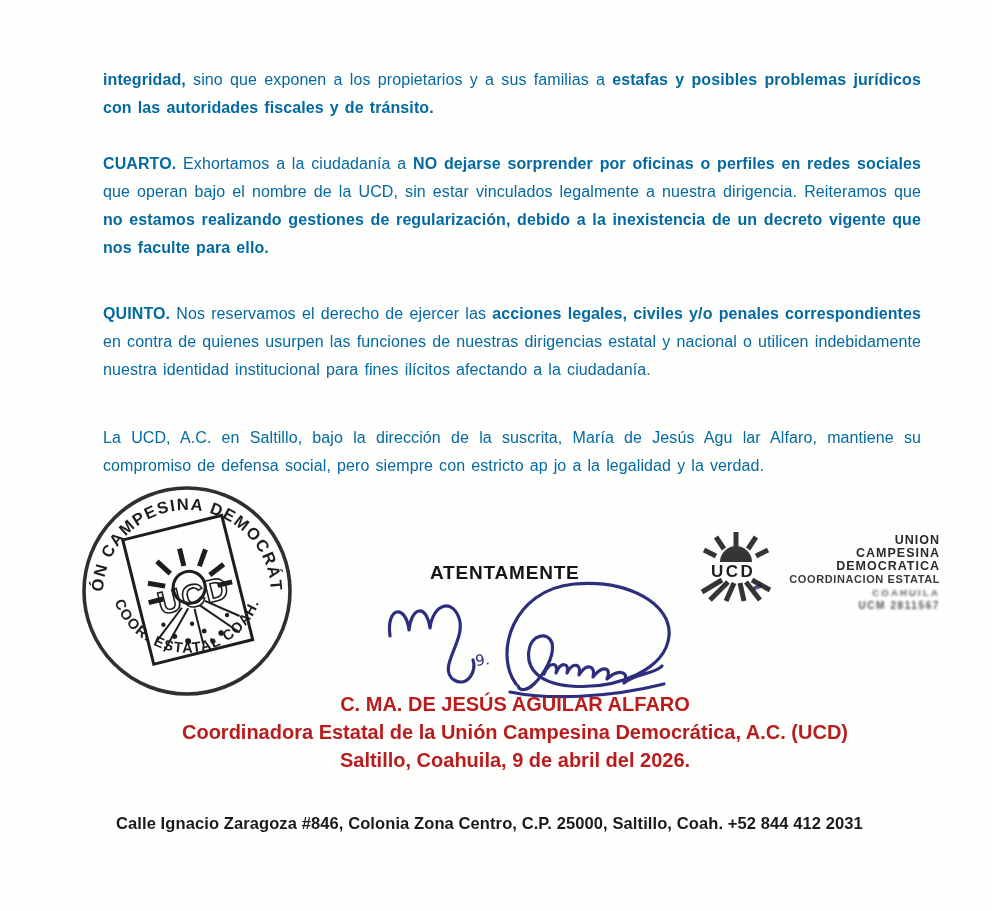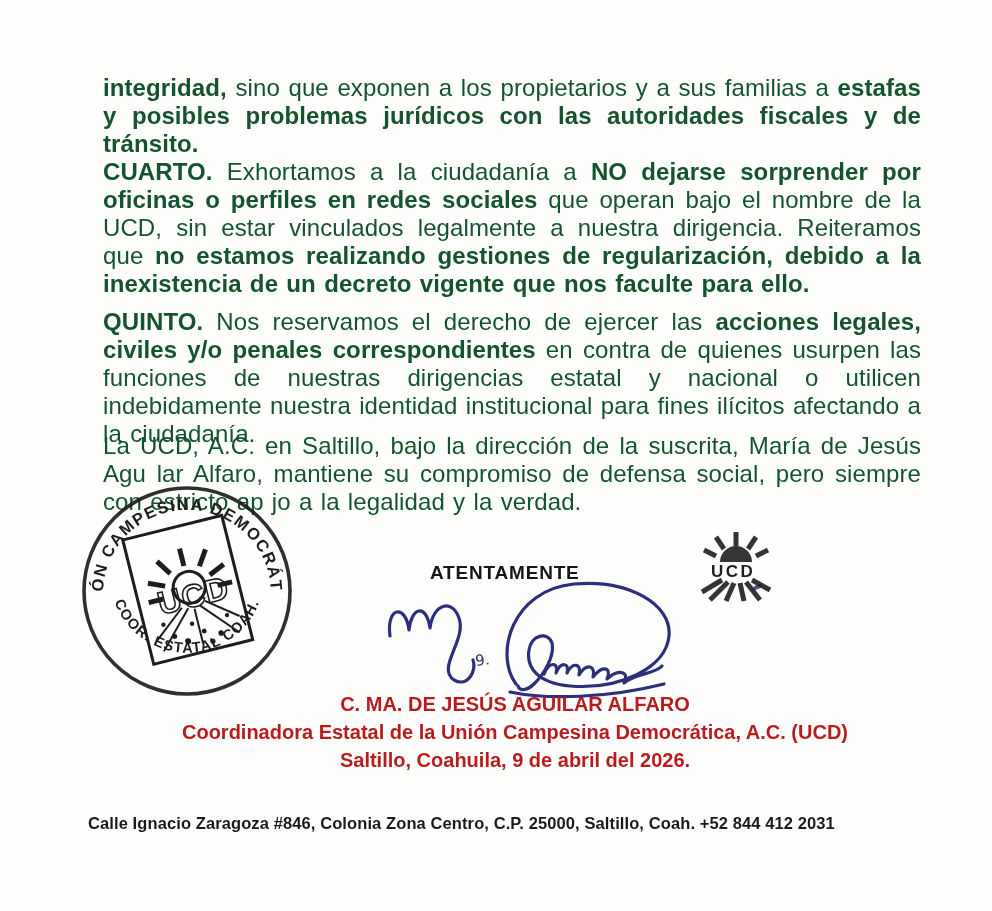--- a/index.html
+++ b/index.html
@@ -3,35 +3,35 @@
 <meta charset="utf-8">
 <style>
   html,body{margin:0;padding:0;background:#ffffff;}
   .page{
     position:relative;width:992px;height:911px;background:#fefefdF;
     background:#fefefd;overflow:hidden;
     font-family:"Liberation Sans",sans-serif;color:#191919;
   }
   .para{
     position:absolute;left:103px;width:818px;
-    font-size:24px;line-height:28px;text-align:justify;
-    letter-spacing:.1px;word-spacing:1.5px;color:#14532d;
+    font-size:16px;line-height:28px;text-align:justify;
+    letter-spacing:.1px;word-spacing:1.5px;color:#0369a1;
   }
   .b{font-weight:bold;}
   .atentamente{
     position:absolute;top:562px;left:430px;
     font-size:19px;font-weight:bold;letter-spacing:.8px;color:#151515;
   }
   .sig-block{
     position:absolute;top:690px;left:120px;width:790px;text-align:center;
     font-weight:bold;color:#b91c1c;
   }
   .sig-block .line{font-size:20px;line-height:28px;white-space:nowrap;}
   .footer{
-    position:absolute;top:814px;left:88px;width:860px;
+    position:absolute;top:814px;left:116px;width:860px;
     font-size:16.5px;font-weight:bold;letter-spacing:.1px;color:#1a1a1a;
     white-space:nowrap;
   }
   .stamp{position:absolute;left:72px;top:482px;width:234px;height:218px;}
   .signature{position:absolute;left:378px;top:572px;width:300px;height:132px;}
   .logo{position:absolute;left:698px;top:528px;width:242px;height:84px;display:flex;}
   .logo-icon{width:76px;height:74px;flex:none;}
   .logo-text{
     flex:1;text-align:right;font-weight:bold;color:#2a2a2a;
     padding-top:6px;line-height:13px;
@@ -126,20 +126,28 @@
       <text x="13" y="49" font-family="Liberation Sans, sans-serif" font-size="17" font-weight="bold" fill="#1f1f1f" letter-spacing="2.5">UCD</text>
       <g stroke="#1f1f1f" stroke-width="5" stroke-linecap="butt" opacity=".9">
         <line x1="30" y1="54" x2="12" y2="72"></line>
         <line x1="36" y1="55" x2="28" y2="73"></line>
         <line x1="42" y1="55" x2="46" y2="73"></line>
         <line x1="48" y1="54" x2="62" y2="72"></line>
         <line x1="24" y1="52" x2="4" y2="64"></line>
         <line x1="54" y1="52" x2="72" y2="62"></line>
       </g>
     </svg>
+    <div class="logo-text">
+      <div class="l1">UNION</div>
+      <div class="l1">CAMPESINA</div>
+      <div class="l1">DEMOCRATICA</div>
+      <div class="l2">COORDINACION ESTATAL</div>
+      <div class="l3">COAHUILA</div>
+      <div class="l4">UCM 2811567</div>
+    </div>
   </div>
 
   <div class="sig-block">
     <div class="line">C. MA. DE JESÚS AGUILAR ALFARO</div>
     <div class="line">Coordinadora Estatal de la Unión Campesina Democrática, A.C. (UCD)</div>
     <div class="line">Saltillo, Coahuila, 9 de abril del 2026.</div>
   </div>
 
   <div class="footer">Calle Ignacio Zaragoza #846, Colonia Zona Centro, C.P. 25000, Saltillo, Coah. +52 844 412 2031</div>
 

